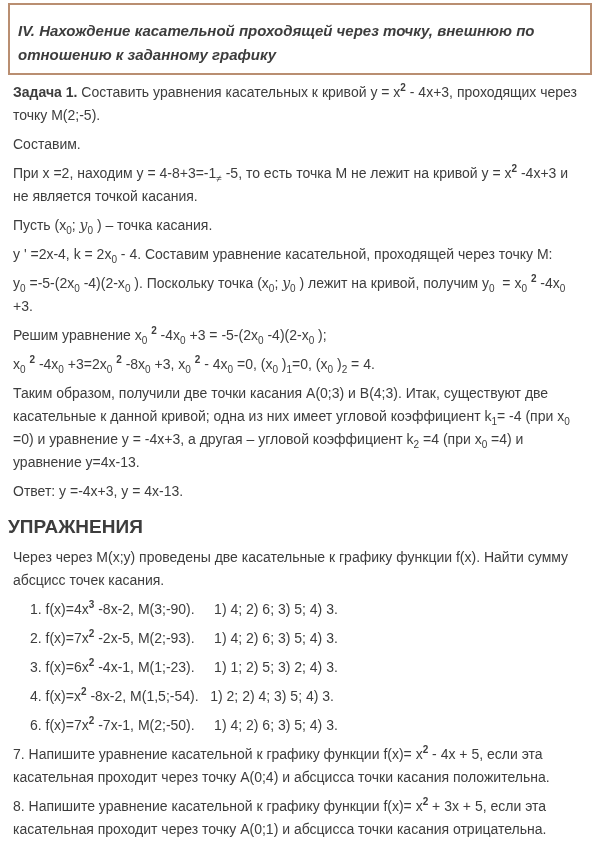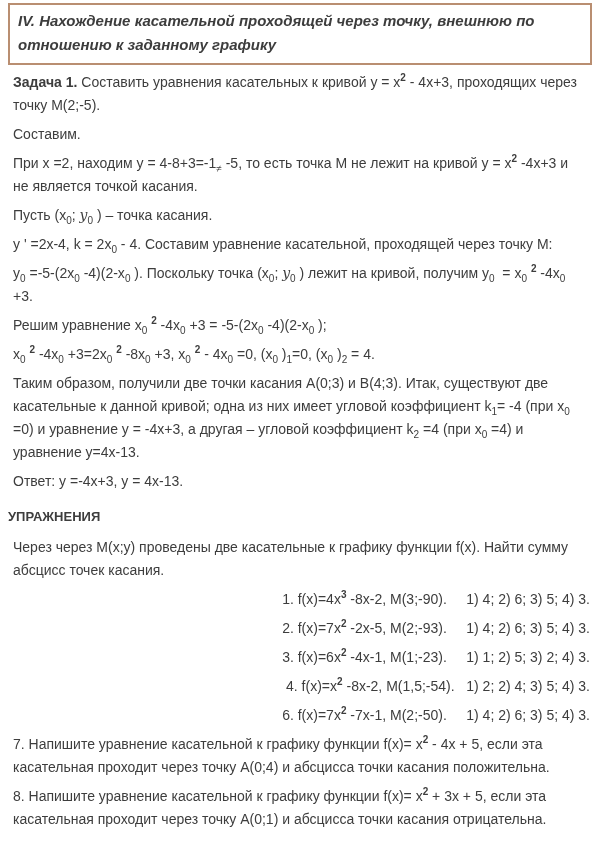--- a/index.html
+++ b/index.html
@@ -12,41 +12,40 @@
     font-family: "Liberation Sans", sans-serif;
     color: #3d3d3d;
   }
   .page {
     box-sizing: border-box;
     width: 600px;
     padding: 3px 8px 6px 8px;
   }
   .title-box {
     border: 2px solid #b98e71;
-    padding: 4px 8px 6px 8px;
+    padding: 14px 8px 6px 8px;
     margin: 0 0 4px 0;
     font-weight: 700;
     font-style: italic;
     font-size: 15px;
     line-height: 24px;
     color: #3d3d3d;
   }
   .doc-body p {
     margin: 6px 5px;
     font-size: 14px;
     line-height: 23px;
     white-space: pre-wrap;
   }
   .doc-body p.item {
-    margin: 6px 2px;
+    margin: 6px 17px;
     padding-left: 5px;
-    text-align: right;
   }
   .doc-body h2 {
-    font-size: 13px;
+    font-size: 19px;
     line-height: 23px;
     margin: 12px 0 8px 0;
     font-weight: 700;
     white-space: pre-wrap;
   }
   sub {
     font-size: 10px;
     line-height: 0;
   }
   sup {

